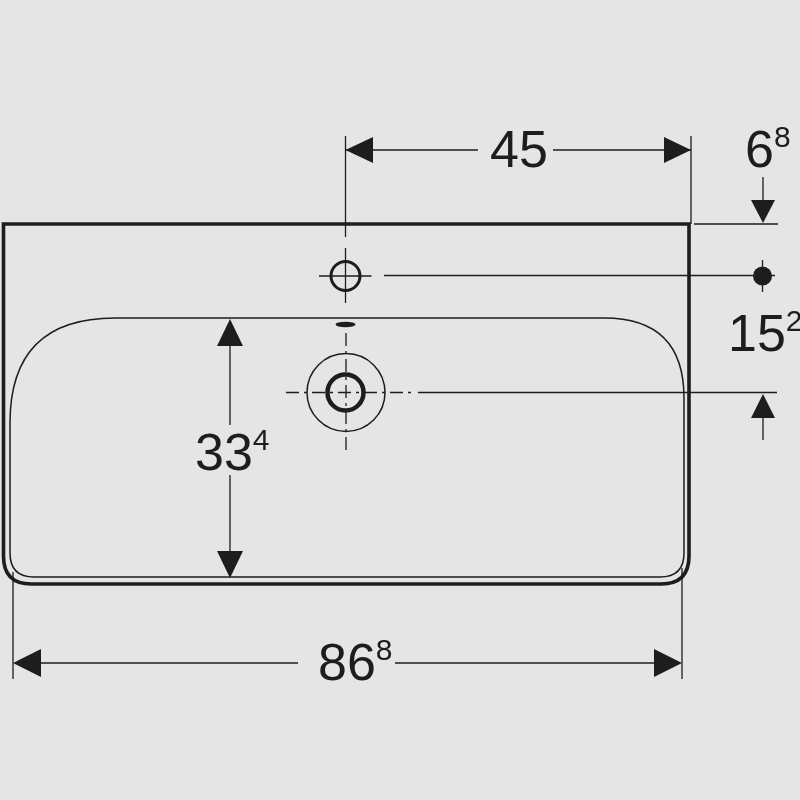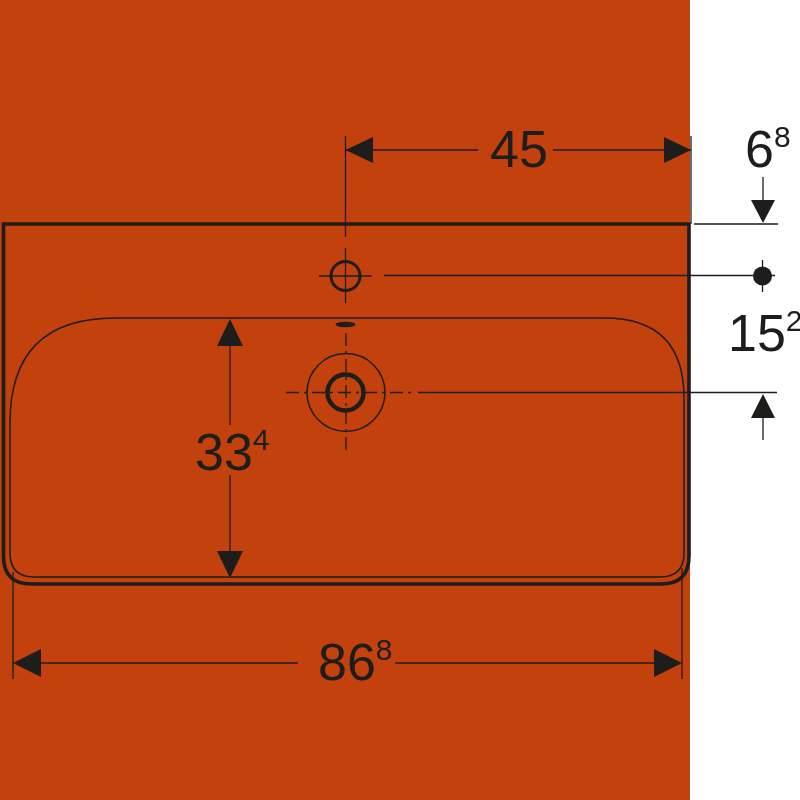--- a/index.html
+++ b/index.html
@@ -5,23 +5,23 @@
   html, body {
     margin: 0;
     padding: 0;
     background: #ffffff;
     width: 800px;
     height: 800px;
     overflow: hidden;
   }
   .stage {
     position: relative;
-    width: 690px;
+    width: 800px;
     height: 800px;
-    background: #c2410c;
+    background: #e5e5e5;
   }
   svg {
     display: block;
     width: 800px;
     height: 800px;
   }
   .dim-text {
     font-family: "Liberation Sans", "DejaVu Sans", sans-serif;
     font-size: 52px;
     font-weight: 400;

